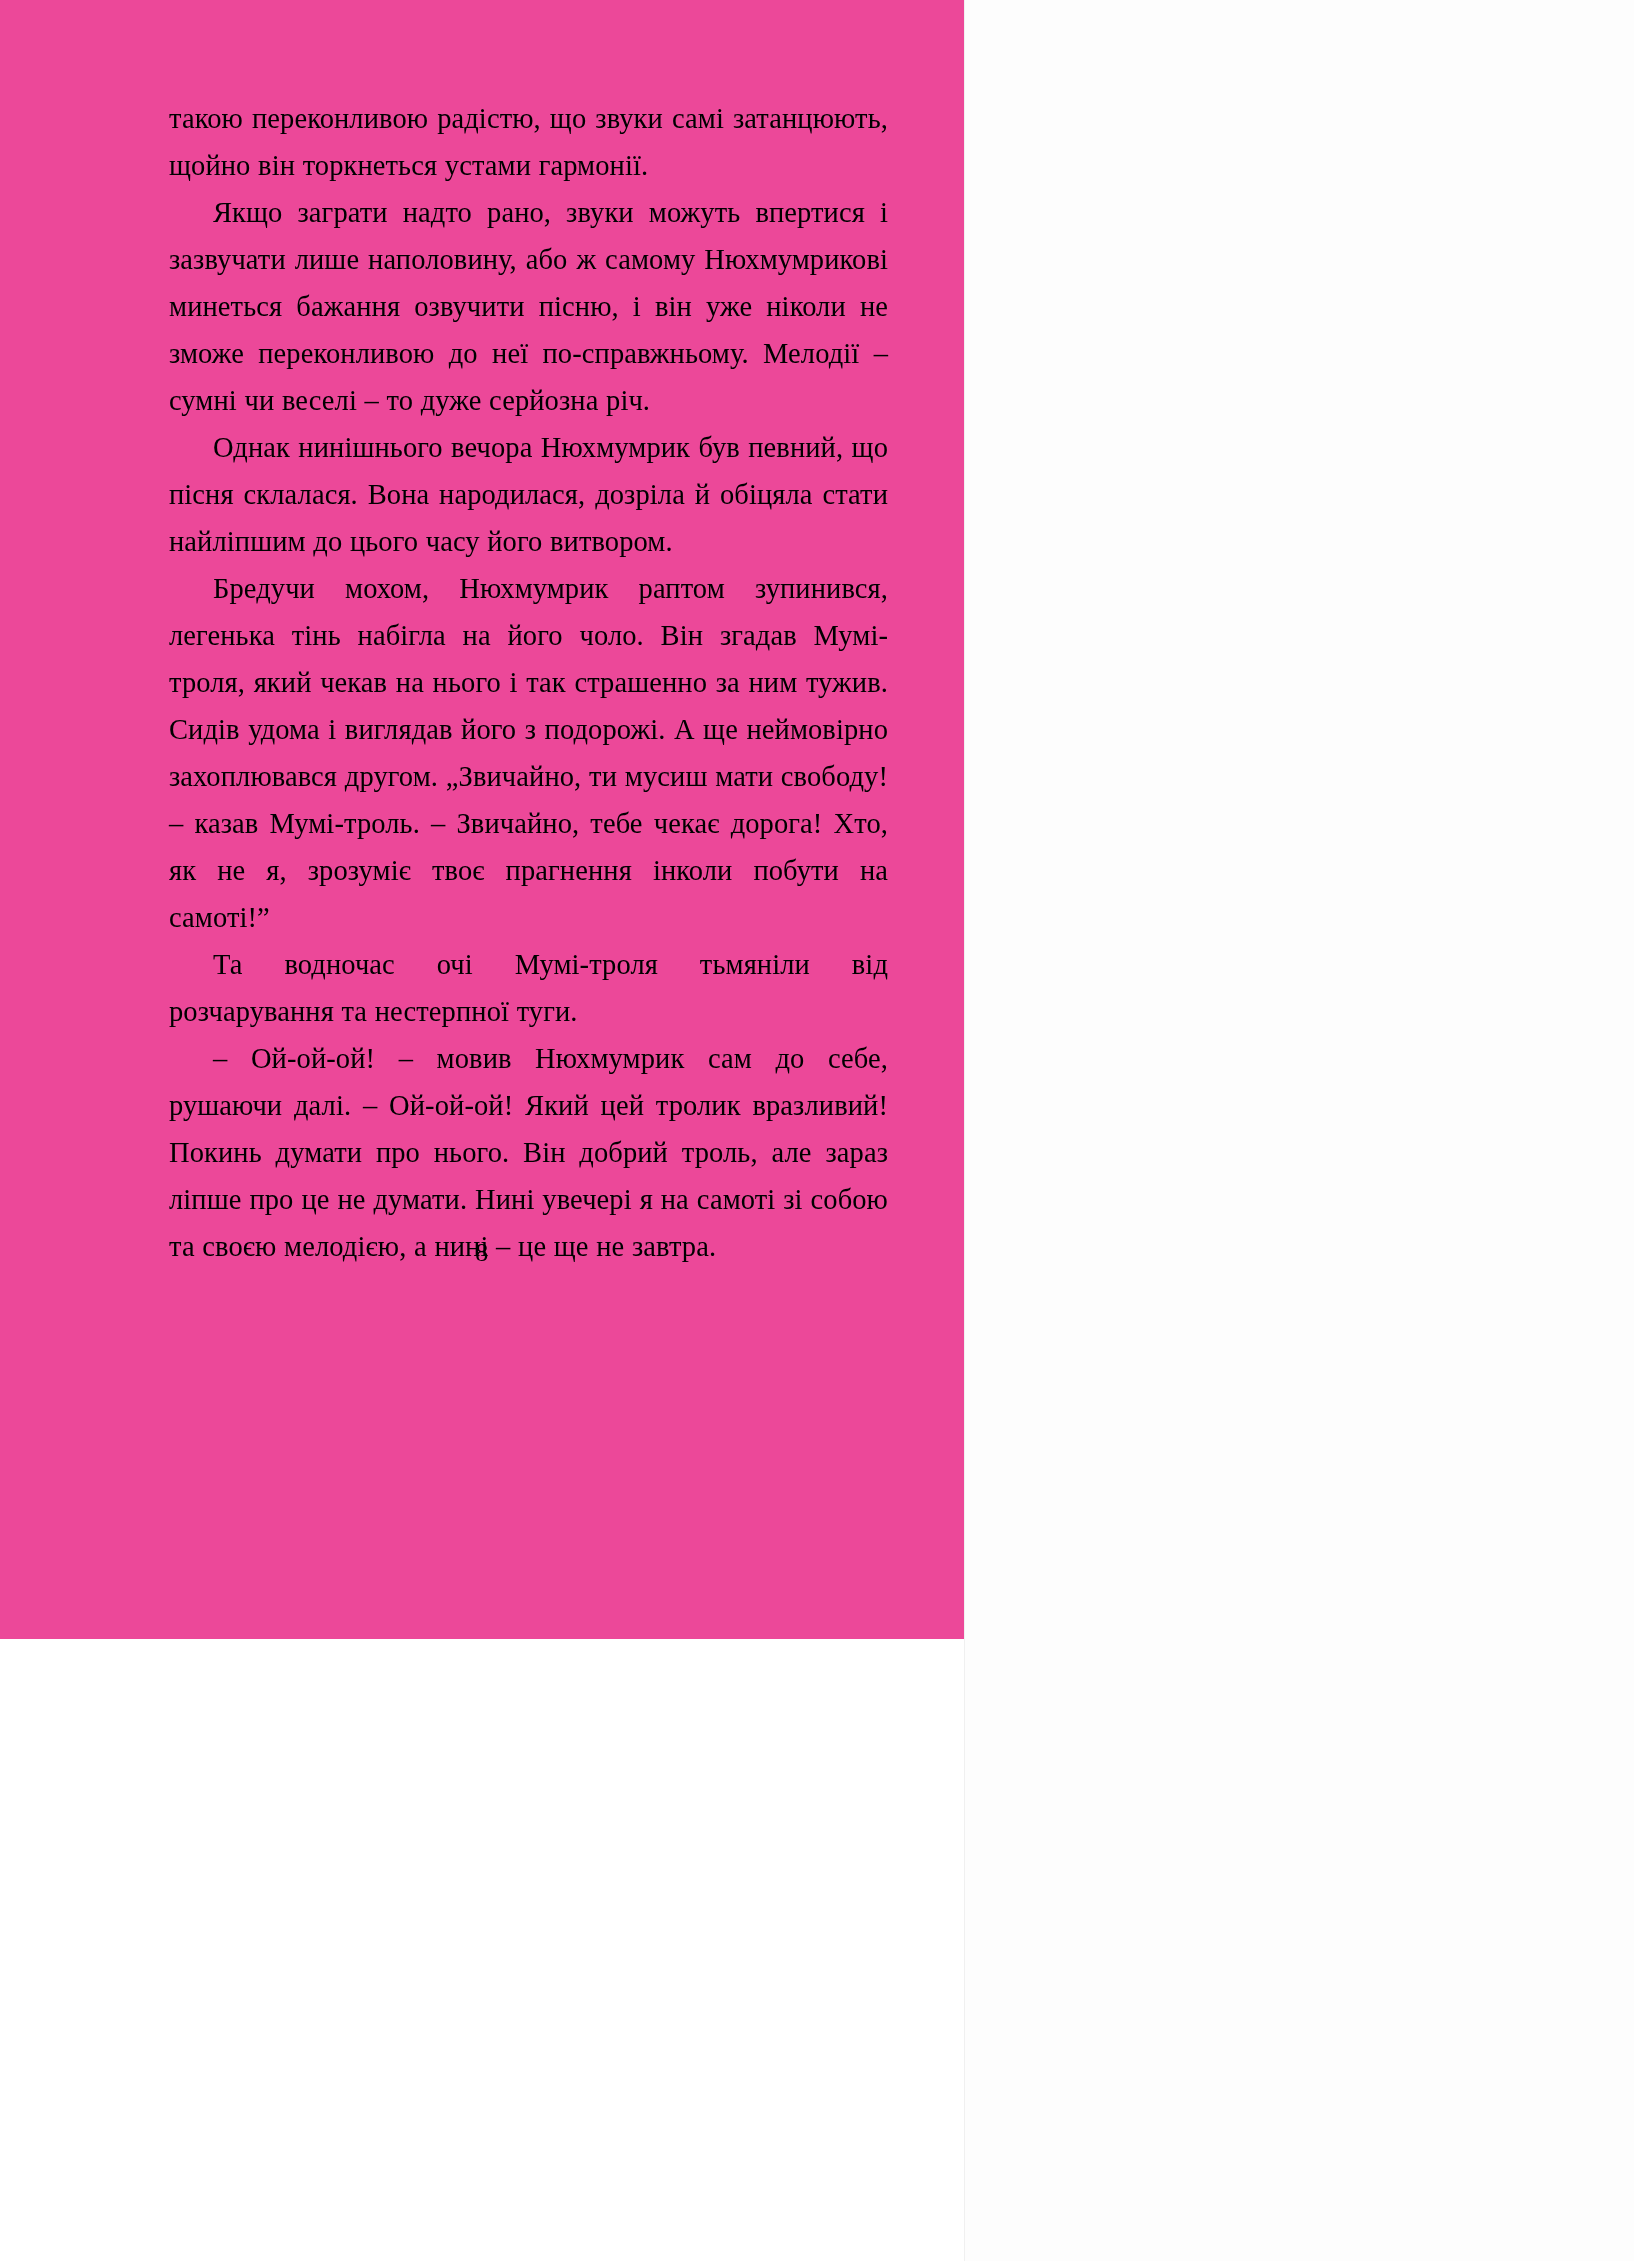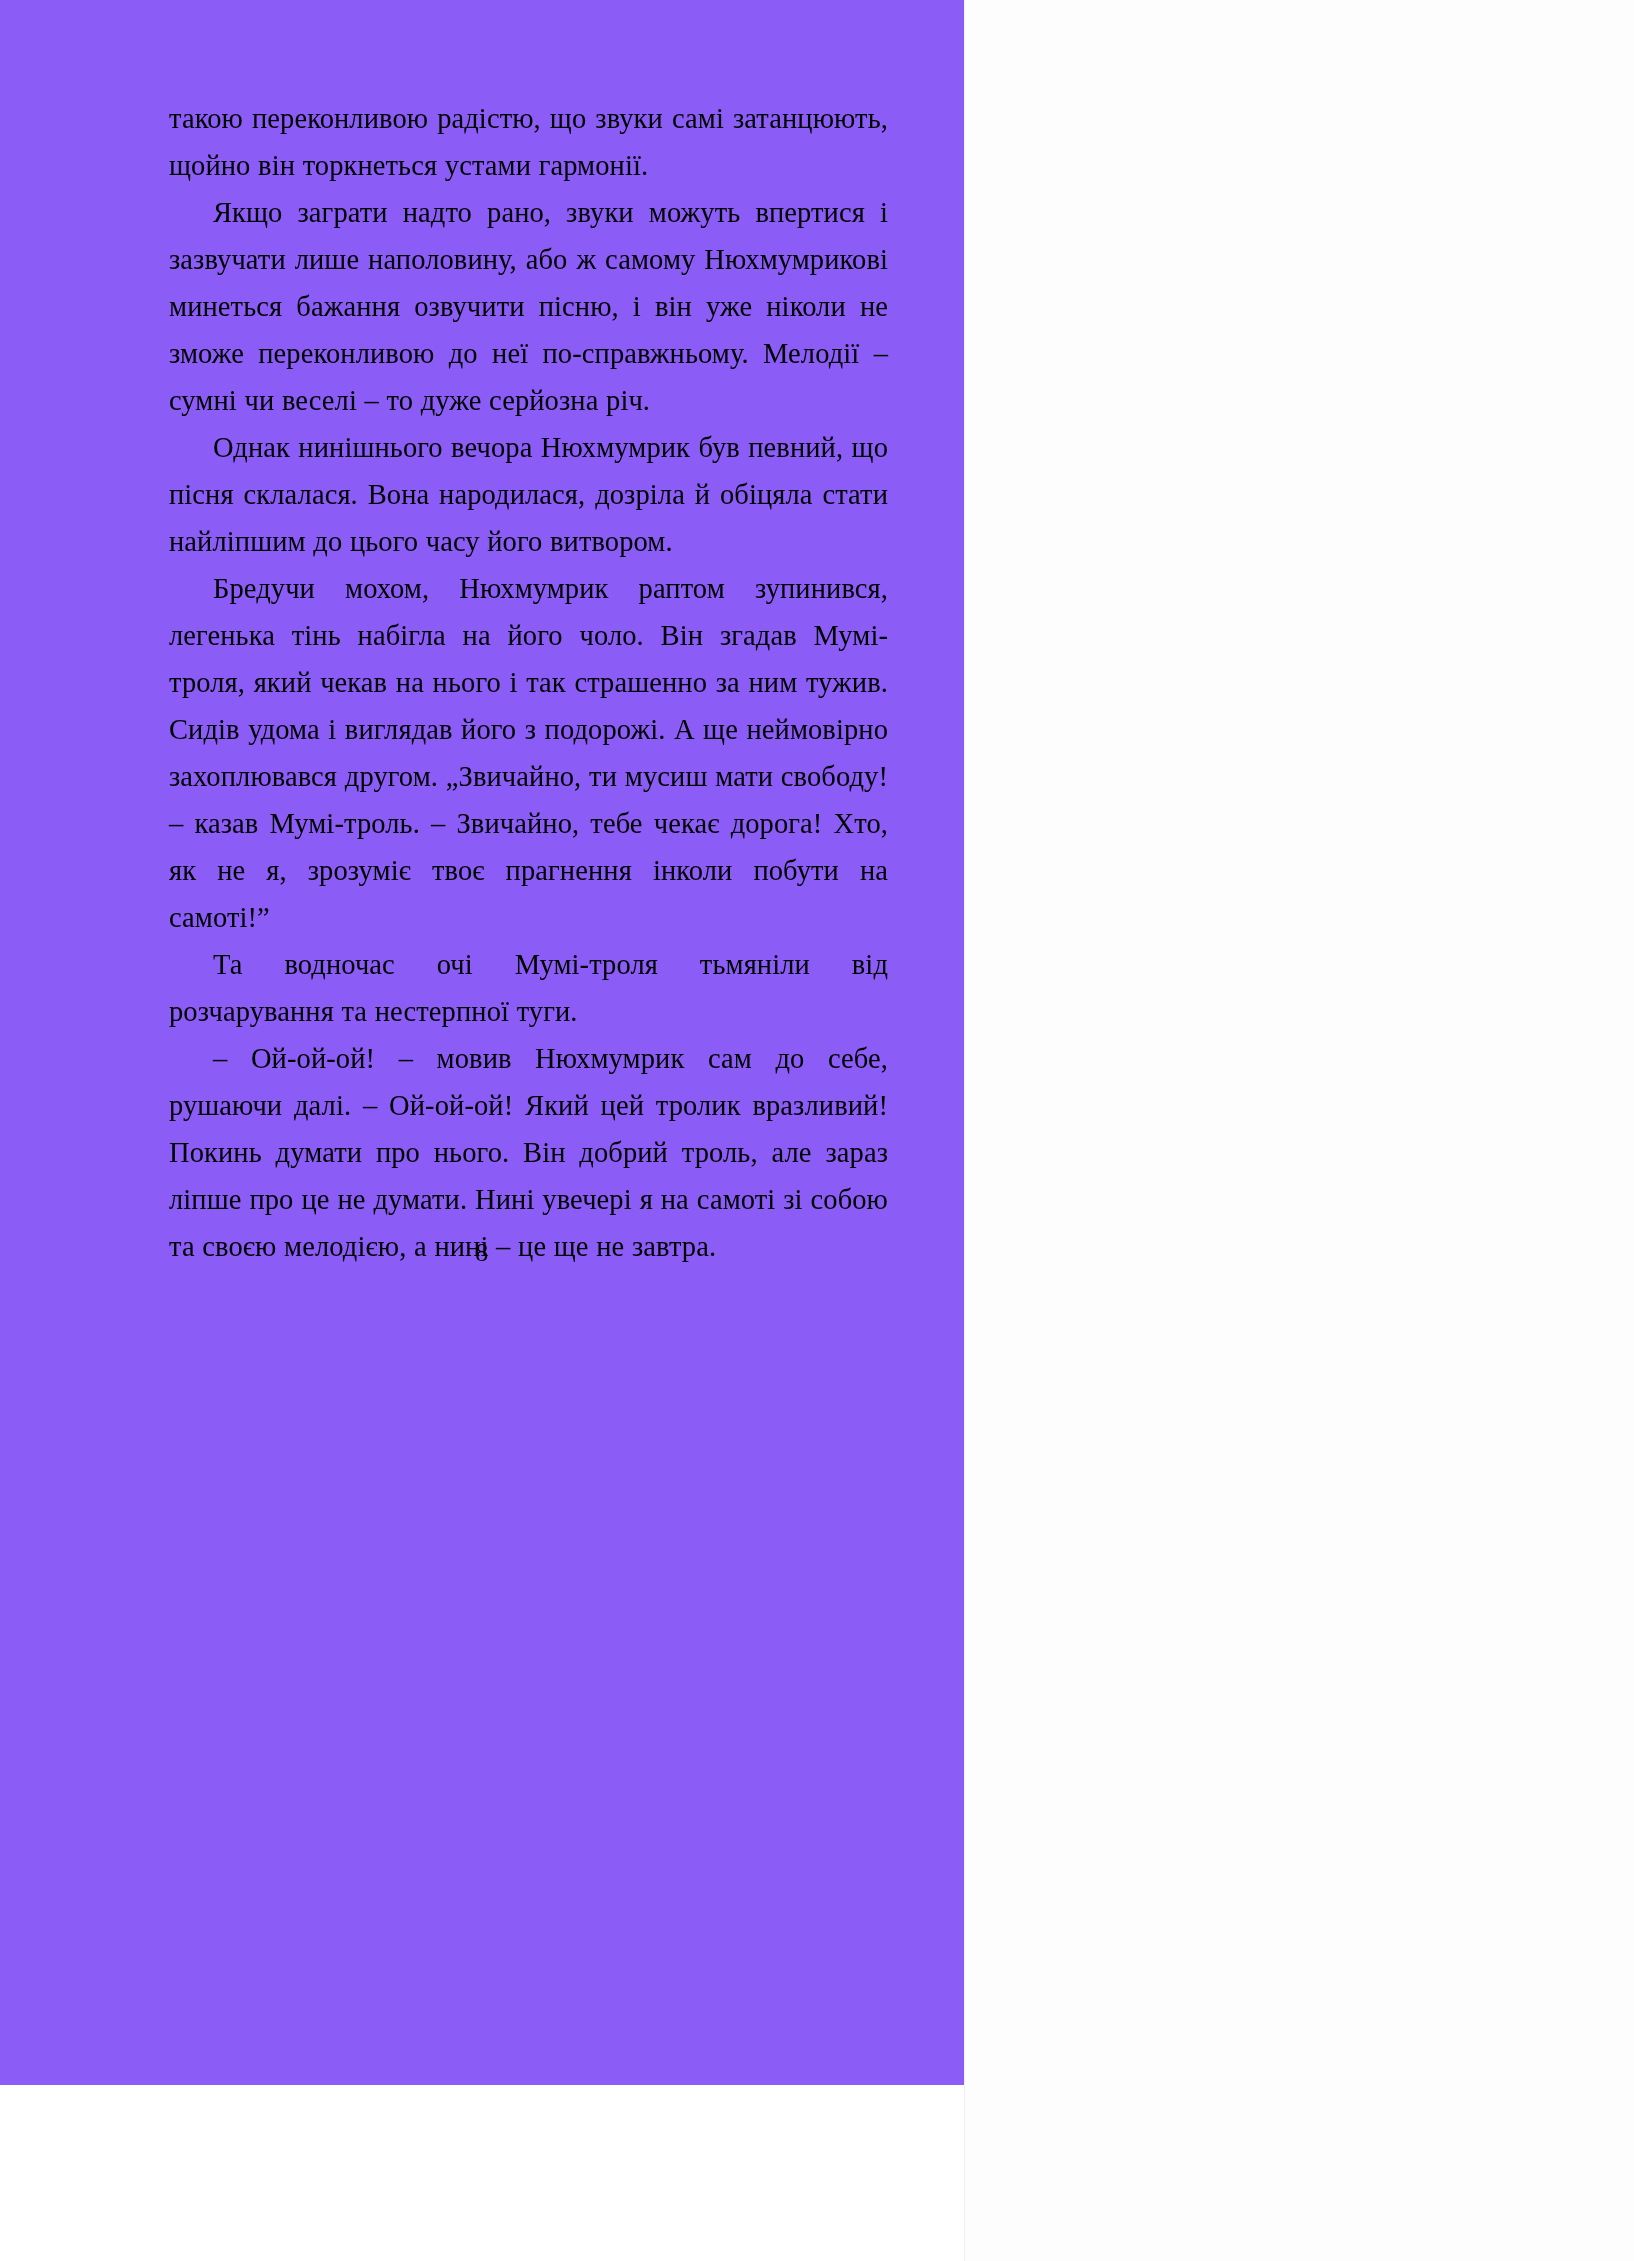--- a/index.html
+++ b/index.html
@@ -16,22 +16,22 @@
     position: relative;
     overflow: hidden;
   }
 
   
   .page-sheet {
     position: absolute;
     left: 0;
     top: 0;
     width: 964px;
-    height: 2085px;
-    background: #8b5cf6;
+    height: 1639px;
+    background: #ec4899;
   }
   .page-edge {
     position: absolute;
     left: 964px;
     top: 0;
     width: 670px;
     height: 2261px;
     background: #fdfdfd;
     border-left: 0.9px solid #f0f0f0;
   }

